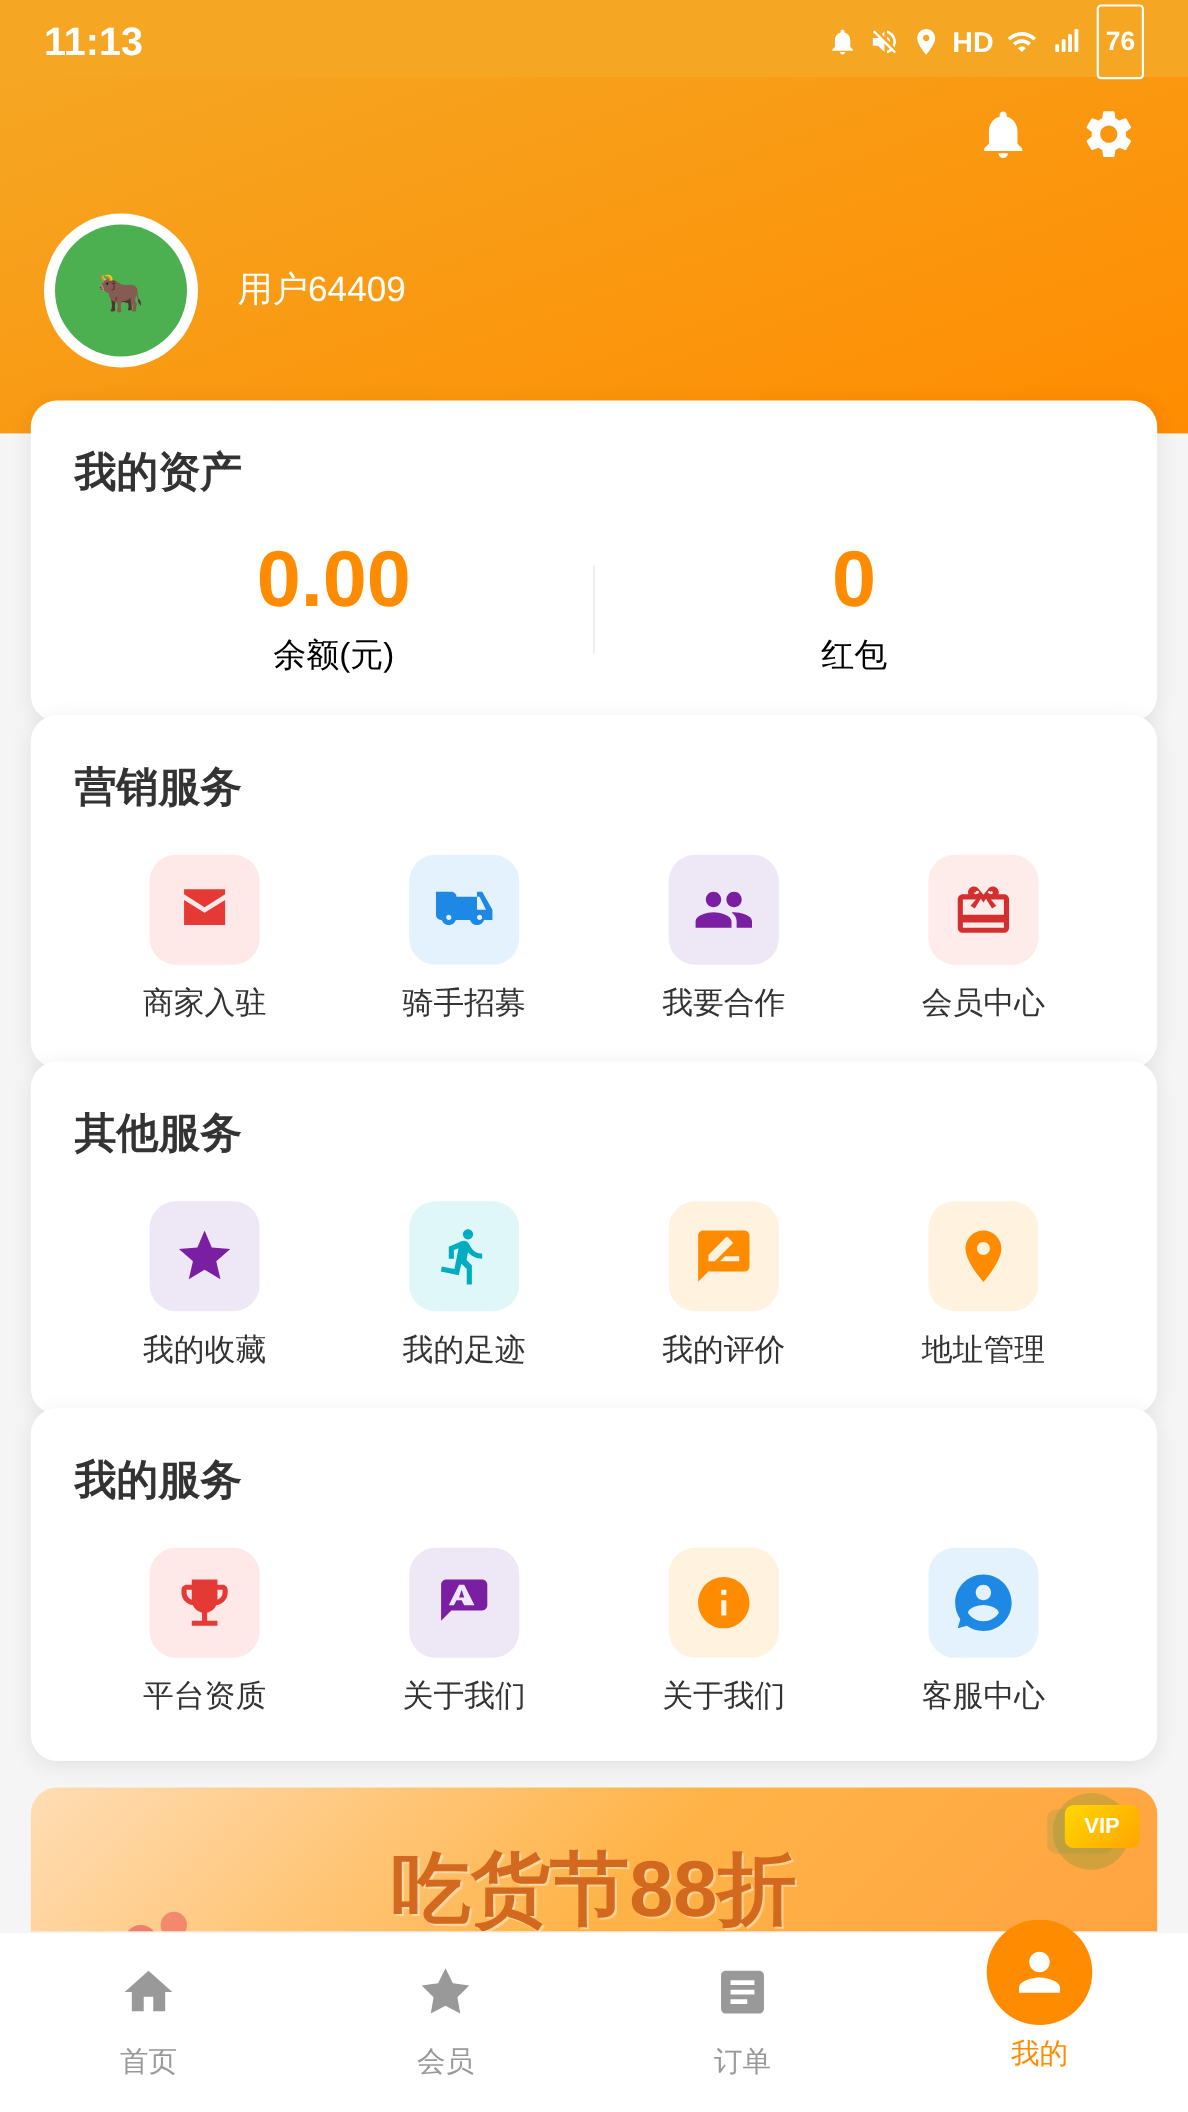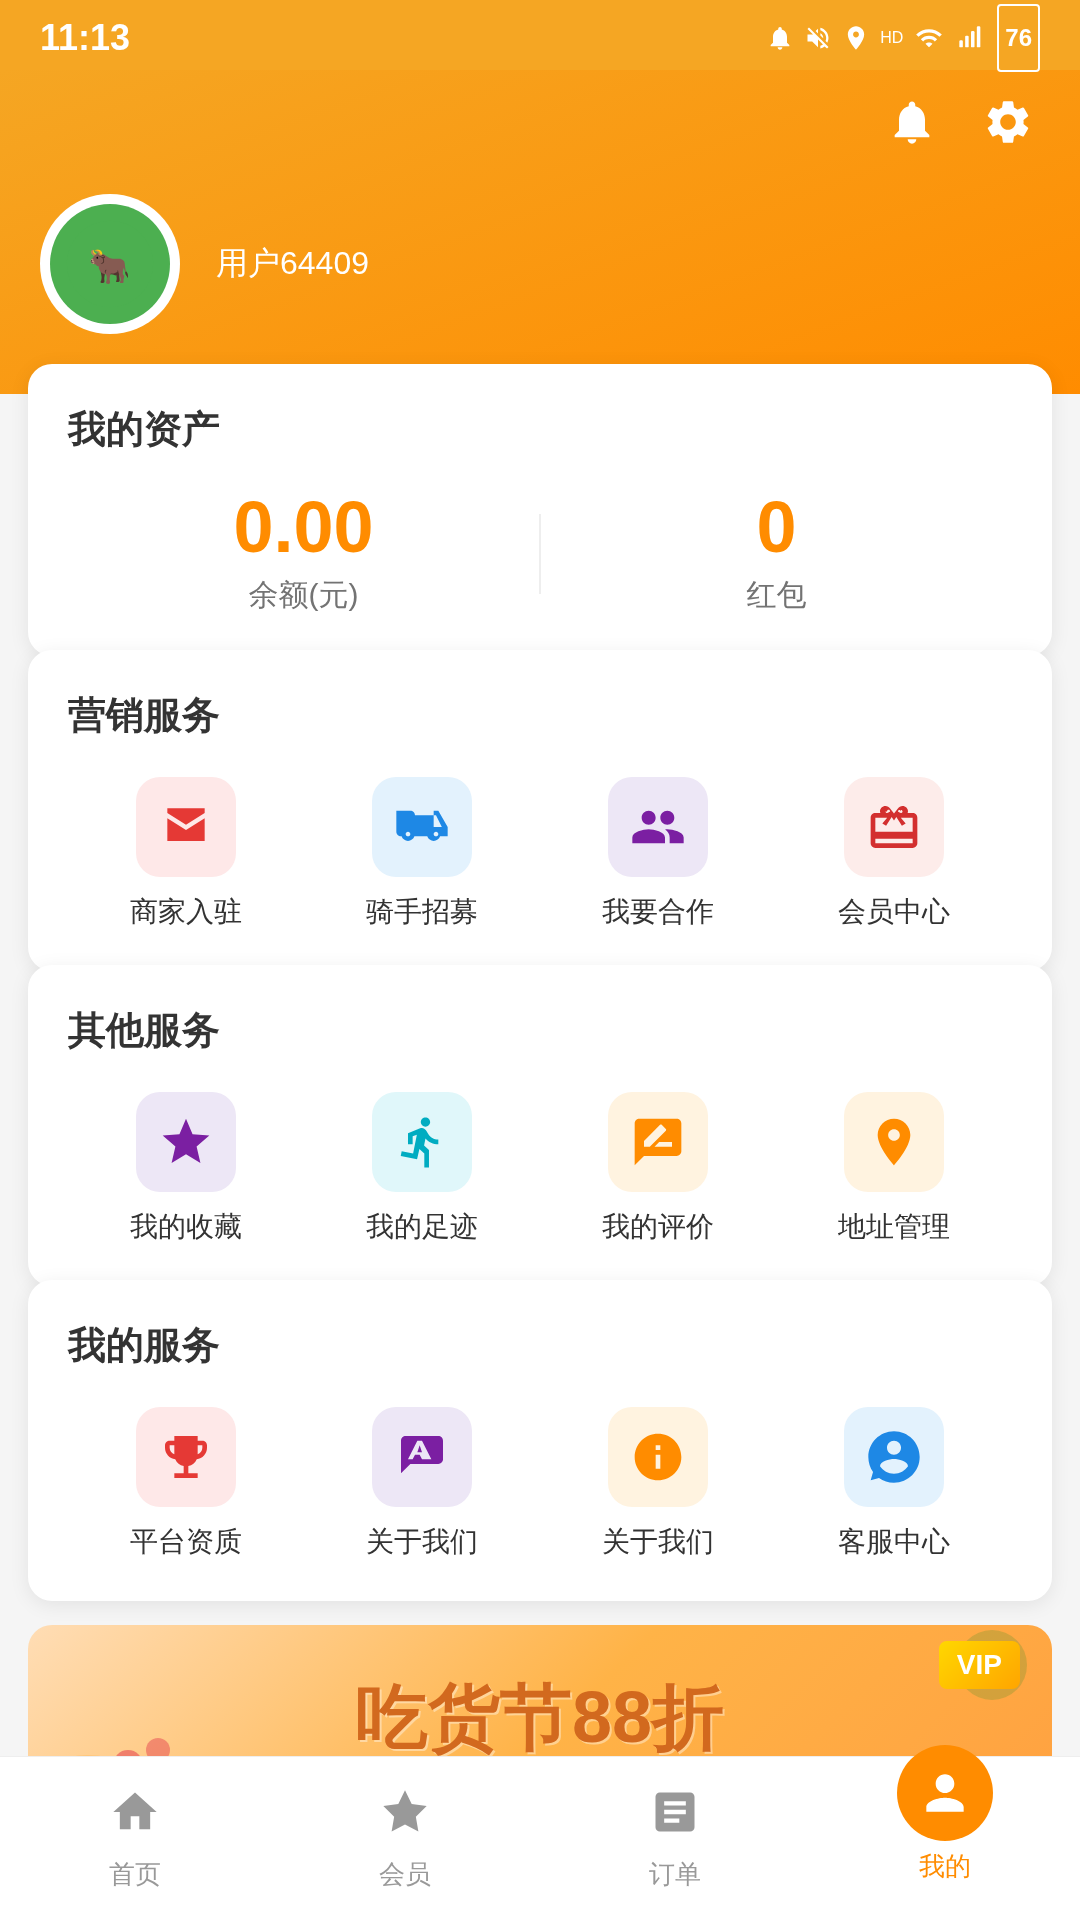--- a/index.html
+++ b/index.html
@@ -119,21 +119,21 @@
     }
     .asset-value {
       font-size: 72px;
       font-weight: 700;
       color: #FF8C00;
       line-height: 1;
       margin-bottom: 12px;
     }
     .asset-label {
       font-size: 30px;
-      color: #737373;
+      color: #000000;
     }
 
     
     .service-grid {
       display: grid;
       grid-template-columns: repeat(4, 1fr);
       gap: 20px 0;
     }
     .service-item {
       display: flex;
@@ -202,24 +202,24 @@
       align-items: center;
       justify-content: center;
       gap: 12px;
     }
     .banner-stars {
       color: #FF8C00;
     }
     .banner-vip {
       position: absolute;
       top: 16px;
-      right: 32px;
+      right: 16px;
       background: linear-gradient(135deg, #FFD700, #FFA500);
       color: white;
-      font-size: 28px;
+      font-size: 20px;
       font-weight: 700;
       padding: 8px 18px;
       border-radius: 8px;
     }
     .banner-deco-left {
       position: absolute;
       left: 0;
       bottom: 0;
       width: 200px;
       height: 200px;
@@ -297,21 +297,21 @@
           <path d="M12 22c1.1 0 2-.9 2-2h-4c0 1.1.9 2 2 2zm6-6v-5c0-3.07-1.64-5.64-4.5-6.32V4c0-.83-.67-1.5-1.5-1.5s-1.5.67-1.5 1.5v.68C7.63 5.36 6 7.92 6 11v5l-2 2v1h16v-1l-2-2z"></path>
         </svg>
 
       <svg width="28" height="28" viewBox="0 0 24 24" fill="white">
           <path d="M16.5 12A4.5 4.5 0 0014 7.97V9.76l2.48 2.48c.01-.08.02-.16.02-.24zm2.5 0c0 .94-.2 1.82-.54 2.64l1.51 1.51A8.796 8.796 0 0021 12c0-4.28-2.99-7.86-7-8.77v2.06c2.89.86 5 3.54 5 6.71zM4.27 3L3 4.27 7.73 9H3v6h4l5 5v-6.73l4.25 4.25c-.67.52-1.42.93-2.25 1.18V21c1.38-.31 2.63-.95 3.69-1.81L19.73 21 21 19.73l-9-9L4.27 3zM12 4L9.91 6.09 12 8.18V4z"></path>
         </svg>
 
       <svg width="28" height="28" viewBox="0 0 24 24" fill="white">
           <path d="M12 2C8.13 2 5 5.13 5 9c0 5.25 7 13 7 13s7-7.75 7-13c0-3.87-3.13-7-7-7zm0 9.5c-1.38 0-2.5-1.12-2.5-2.5s1.12-2.5 2.5-2.5 2.5 1.12 2.5 2.5-1.12 2.5-2.5 2.5z"></path>
         </svg>
-      <span style="font-size:16px;font-weight:400;">HD</span>
+      <span style="font-size:26px;font-weight:700;">HD</span>
 
       <svg width="32" height="28" viewBox="0 0 24 24" fill="white">
           <path d="M1 9l2 2c4.97-4.97 13.03-4.97 18 0l2-2C16.93 2.93 7.08 2.93 1 9zm8 8l3 3 3-3c-1.65-1.66-4.34-1.66-6 0zm-4-4l2 2c2.76-2.76 7.24-2.76 10 0l2-2C15.14 9.14 8.87 9.14 5 13z"></path>
         </svg>
 
       <svg width="32" height="28" viewBox="0 0 24 24" fill="white">
           <rect x="2" y="14" width="3" height="6" rx="1"></rect>
           <rect x="7" y="10" width="3" height="10" rx="1"></rect>
           <rect x="12" y="6" width="3" height="14" rx="1"></rect>
           <rect x="17" y="2" width="3" height="18" rx="1"></rect>

